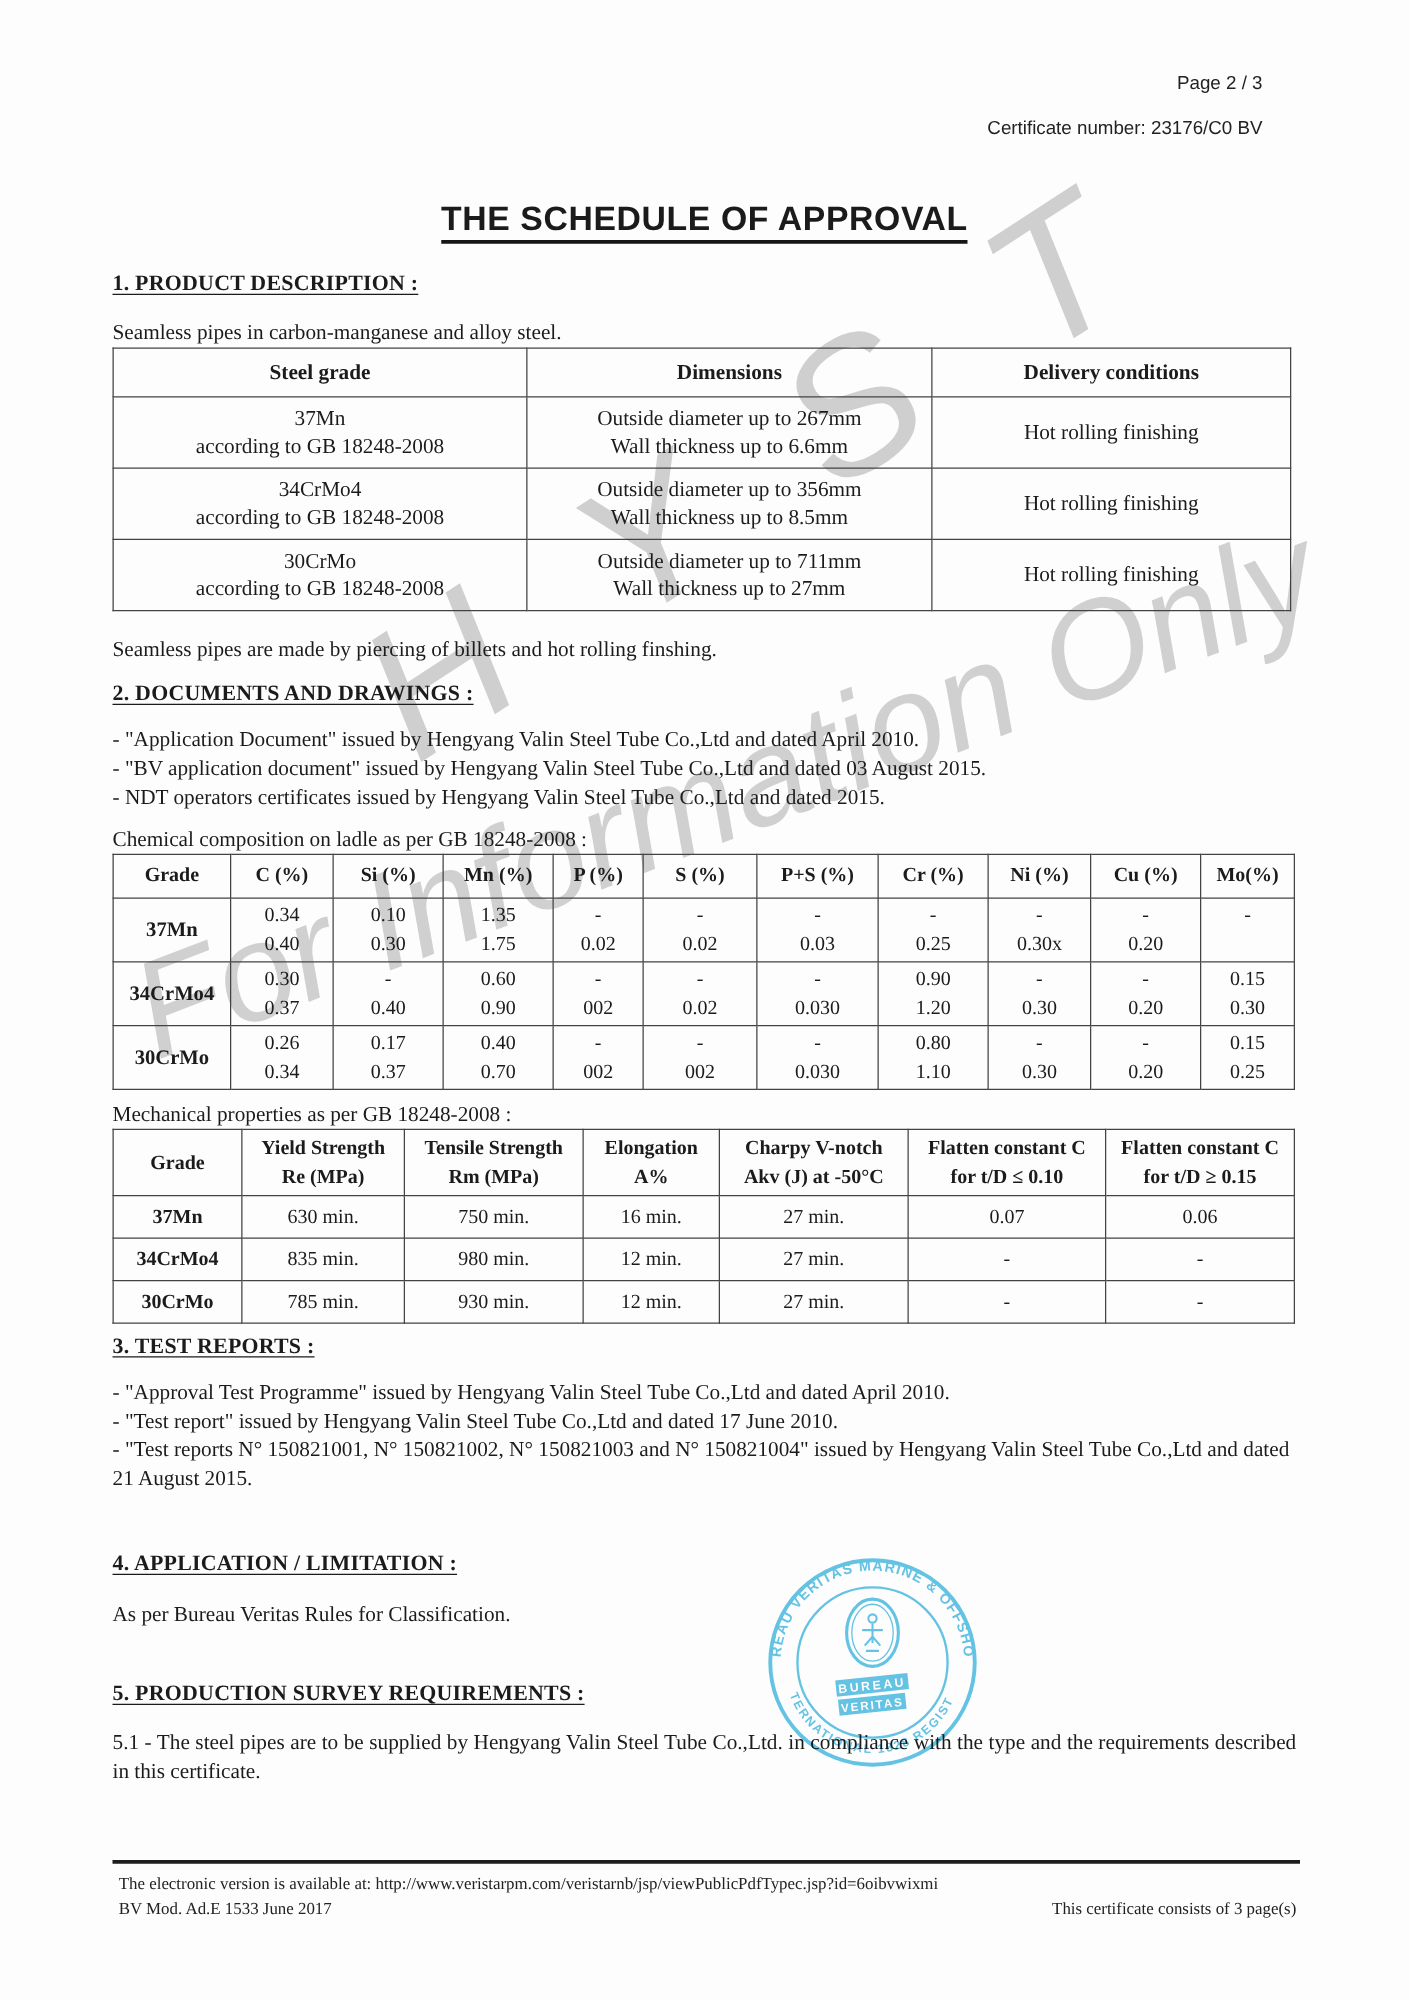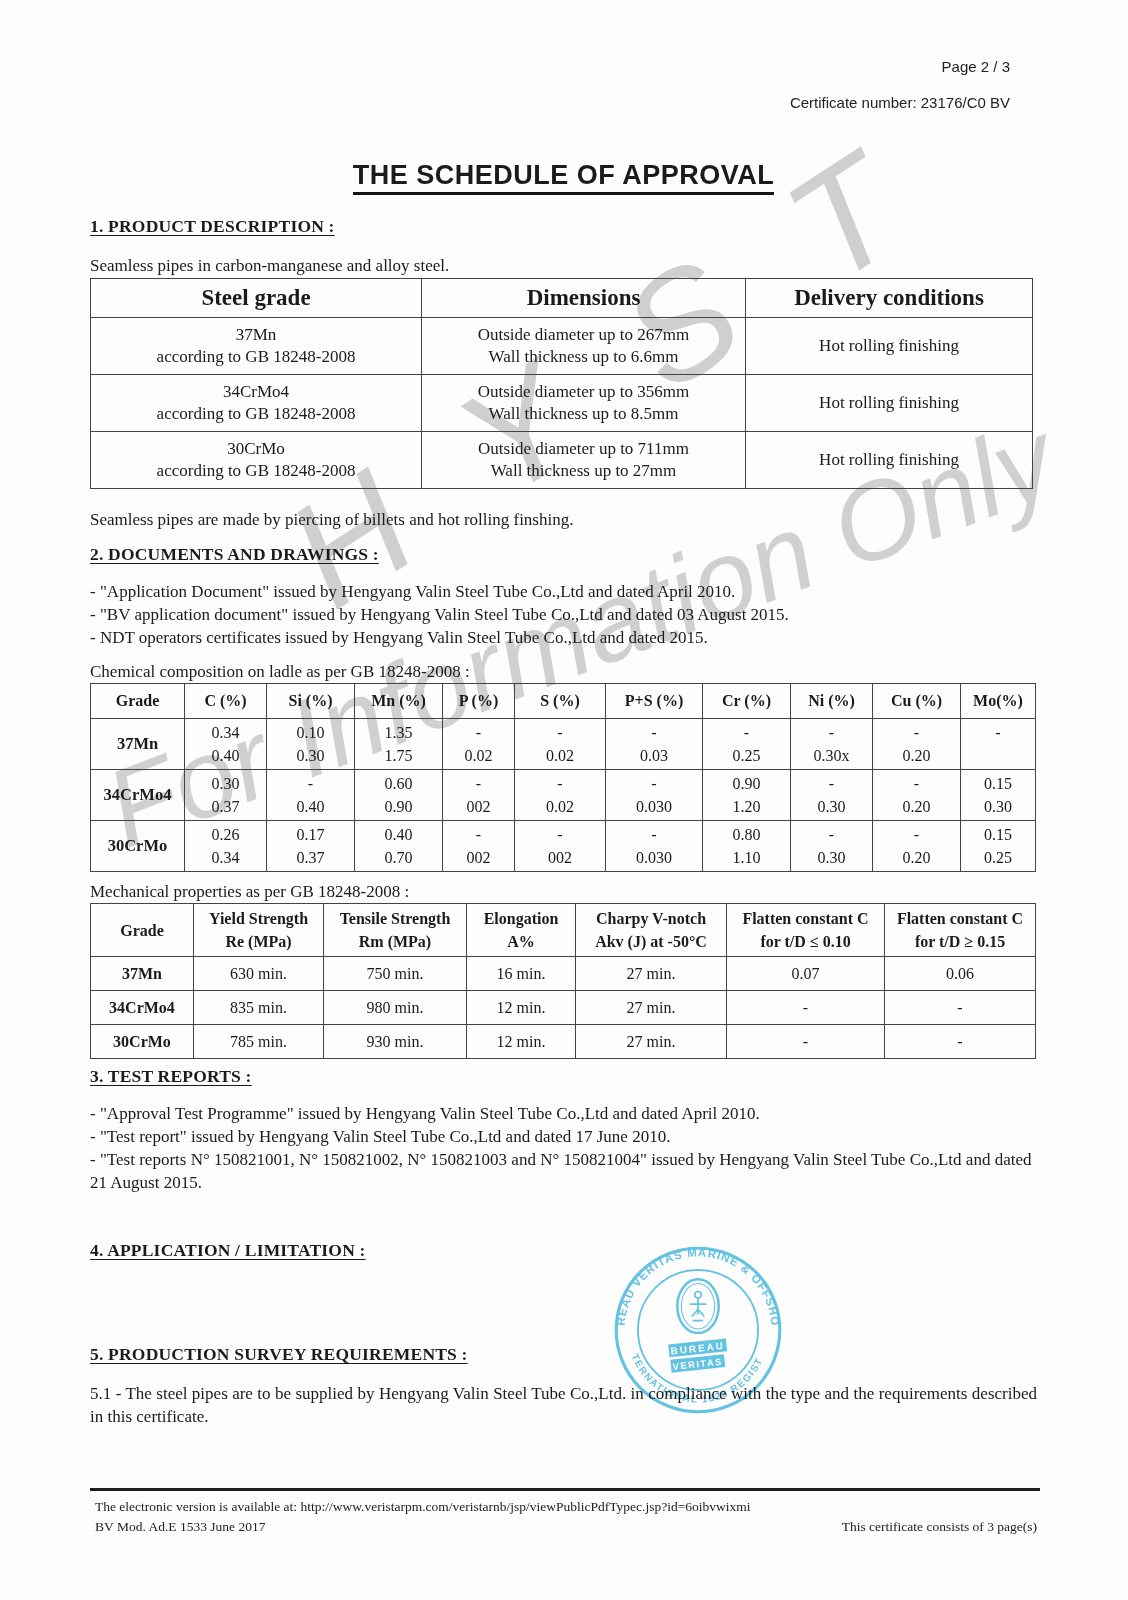--- a/index.html
+++ b/index.html
@@ -27,21 +27,21 @@
   .title-wrap{left:90px;top:160px;width:947px;text-align:center;}
 
   .sec-head{font-weight:bold;font-size:17.5px;text-decoration:underline;
       text-underline-offset:3px;letter-spacing:.2px;}
   .body-text{font-size:17px;line-height:23px;}
 
   table{border-collapse:collapse;table-layout:fixed;background:transparent;}
   td,th{border:1px solid #434343;text-align:center;vertical-align:middle;padding:0 2px;
       font-family:"Liberation Serif",serif;overflow:hidden;}
   .t-prod{width:942px;font-size:17px;}
-  .t-prod th{height:38px;font-size:23px;}
+  .t-prod th{height:38px;font-size:17px;}
   .t-prod td{height:56px;}
   .t-prod .two span{display:block;line-height:22px;}
 
   .t-chem{width:945px;font-size:16px;}
   .t-chem th{height:34px;font-weight:bold;}
   .t-chem td{height:50px;}
   .t-chem td span{display:block;line-height:23px;min-height:23px;}
   .t-chem td.g{font-weight:bold;font-size:16.5px;}
 
   .t-mech{width:945px;font-size:16px;}
@@ -366,20 +366,21 @@
 
     <div class="abs sec-head" style="top:1066px;left:90px;">3. TEST REPORTS :</div>
     <div class="abs body-text" style="top:1102px;left:90px;width:950px;">
       <div>- "Approval Test Programme" issued by Hengyang Valin Steel Tube Co.,Ltd and dated April 2010.</div>
       <div>- "Test report" issued by Hengyang Valin Steel Tube Co.,Ltd and dated 17 June 2010.</div>
       <div>- "Test reports N° 150821001, N° 150821002, N° 150821003 and N° 150821004" issued by Hengyang Valin Steel Tube Co.,Ltd and  dated 21 August 2015.</div>
     </div>
 
     <div class="abs sec-head" style="top:1240px;left:90px;">4. APPLICATION / LIMITATION :</div>
     <div class="abs body-text" style="top:1280px;left:90px;width:950px;">
+      <div>As per Bureau Veritas Rules for Classification.</div>
     </div>
 
     <div class="abs sec-head" style="top:1344px;left:90px;">5. PRODUCTION SURVEY REQUIREMENTS :</div>
     <div class="abs body-text" style="top:1382px;left:90px;width:947px;text-align:justify;">5.1 - The steel pipes are to be supplied by Hengyang Valin Steel Tube Co.,Ltd. in compliance with the type and the requirements described in this certificate.</div>
 
     <div class="abs foot-rule"></div>
     <div class="abs foot" style="top:1499px;left:95px;width:945px;">The electronic version is available at: http://www.veristarpm.com/veristarnb/jsp/viewPublicPdfTypec.jsp?id=6oibvwixmi</div>
     <div class="abs foot" style="top:1519px;left:95px;text-align:right;">BV Mod. Ad.E 1533 June 2017</div>
     <div class="abs foot" style="top:1519px;left:95px;width:942px;text-align:right;">This certificate consists of 3 page(s)</div>
   </div>

